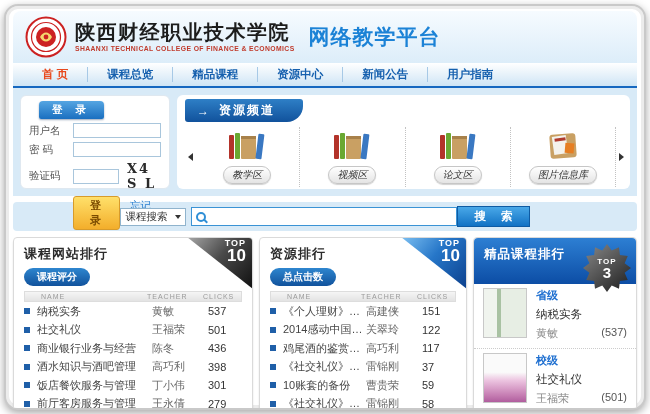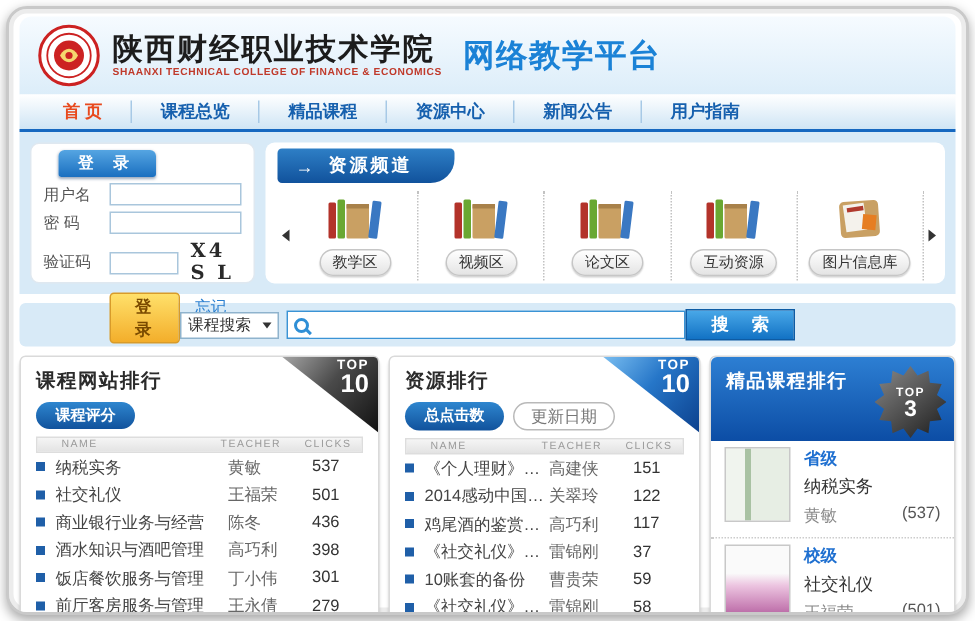--- a/index.html
+++ b/index.html
@@ -38,21 +38,21 @@
   .forgot-link { font-size:10.5px; color:#2a7fd0; text-decoration:underline; cursor:pointer; }
   
   .resource-card { flex:1; background:#fff; border-radius:6px; padding:4px 4px 4px 8px; min-width:0; }
   .rc-tab { display:inline-flex; align-items:center; gap:8px; background:linear-gradient(#2e7fc6,#11529c); color:#fff; font-weight:bold;
     font-size:12px; padding:3px 28px 3px 12px; border-radius:3px 3px 16px 3px; letter-spacing:2px; }
   .rc-arrow-glyph { font-size:12px; }
   .rc-items { display:flex; align-items:center; margin-top:5px; }
   .rc-item { flex:1; display:flex; flex-direction:column; align-items:center; gap:5px; padding:2px 0 3px; border-right:1px dotted #c2c2c2; cursor:pointer; min-width:0; }
   .rc-item:last-of-type { border-right:none; }
   .rc-pill { background:linear-gradient(#ffffff,#e4e4e4); border:1px solid #c6c6c6; border-radius:9px; font-size:10px; color:#333;
-    padding:1px 8px; box-shadow:0 1px 1px rgba(0,0,0,.18); white-space:nowrap; }
+    padding:1px 8px; box-shadow:0 1px 1px rgba(0,0,0,.18); white-space:nowrap;font-style:italic; }
   .icon-box { height:32px; display:flex; align-items:flex-end; position:relative; }
   .scroll-arrow { flex:none; width:10px; height:30px; display:flex; align-items:center; justify-content:center; cursor:pointer; }
   .tri-left { width:0; height:0; border-top:4px solid transparent; border-bottom:4px solid transparent; border-right:5px solid #333; }
   .tri-right { width:0; height:0; border-top:4px solid transparent; border-bottom:4px solid transparent; border-left:5px solid #333; }
   
   .search-bar { margin-top:6px; background:#d8eaf7; border-radius:4px; height:29px; display:flex; align-items:center; justify-content:center; }
   .search-select { width:66px; height:18px; background:#fff; border:1px solid #8fb3cd; font-size:10.5px; color:#333; display:flex;
     align-items:center; justify-content:space-between; padding:0 4px; margin-right:5px; cursor:pointer; }
   .caret-down { width:0; height:0; border-left:3.5px solid transparent; border-right:3.5px solid transparent; border-top:4.5px solid #333; }
   .search-input-wrap { width:266px; height:19px; background:#fff; border:1px solid #3a93d5; display:flex; align-items:center; padding-left:4px; }
@@ -79,21 +79,21 @@
   .tname { flex:1; color:#444; white-space:nowrap; overflow:hidden; text-overflow:ellipsis; }
   .tteacher { width:56px; color:#666; flex:none; }
   .tclicks { width:34px; color:#333; flex:none; }
   .ribbon { position:absolute; top:-1px; right:-1px; width:66px; height:52px; clip-path:polygon(0 0,100% 0,100% 100%);
     display:flex; flex-direction:column; align-items:flex-end; padding:1px 7px 0 0; color:#fff; font-weight:bold; text-align:right; }
   .ribbon-dark { background:linear-gradient(130deg,#a8a8a8 0%,#4a4a4a 45%,#101010 100%); }
   .ribbon-blue { background:linear-gradient(130deg,#7cc0f2 0%,#2676c8 45%,#0b3f8c 100%); }
   .ribbon-top { font-size:9px; line-height:10px; letter-spacing:1px; }
   .ribbon-num { font-size:17px; line-height:16px; }
   
-  .pr-header { background:linear-gradient(#2d7fd3,#0c4da5); height:56px; border-radius:4px 4px 0 0; position:relative; padding:8px 10px; }
+  .pr-header { background:linear-gradient(#2d7fd3,#0c4da5); height:46px; border-radius:4px 4px 0 0; position:relative; padding:8px 10px; }
   .pr-title { font-size:12.5px; font-weight:bold; color:#fff; letter-spacing:1px; }
   .burst { position:absolute; right:5px; top:6px; width:48px; height:48px; background:linear-gradient(140deg,#8a8a8a,#1c1c1c);
     display:flex; flex-direction:column; align-items:center; justify-content:center; color:#fff; font-weight:bold;
     clip-path:polygon(100% 50%,86.7% 59.8%,93.3% 75%,76.9% 76.9%,75% 93.3%,59.8% 86.7%,50% 100%,40.2% 86.7%,25% 93.3%,23.1% 76.9%,6.7% 75%,13.3% 59.8%,0 50%,13.3% 40.2%,6.7% 25%,23.1% 23.1%,25% 6.7%,40.2% 13.3%,50% 0,59.8% 13.3%,75% 6.7%,76.9% 23.1%,93.3% 25%,86.7% 40.2%); }
   .burst-top { font-size:8px; line-height:9px; letter-spacing:1px; }
   .burst-num { font-size:15px; line-height:14px; }
   .pr-item { display:flex; gap:9px; padding:4px 9px 7px; border-bottom:1px dotted #ccc; cursor:pointer; }
   .pr-item:last-child { border-bottom:none; }
   .pr-thumb { width:44px; height:50px; border:1px solid #c8c8c8; flex:none; }
   .thumb-tax { background:linear-gradient(90deg,#f0f4ee 0 30%,#a9c2a3 30% 40%,#e7eee4 40%); }
@@ -200,32 +200,20 @@
                   <rect x="1" y="4" width="5" height="24" rx="1" fill="#b3332a"></rect>
                   <rect x="7" y="2" width="5" height="26" rx="1" fill="#6aa832"></rect>
                   <rect x="13" y="5" width="15" height="23" rx="1" fill="#c9a063"></rect>
                   <rect x="13" y="5" width="15" height="3" fill="#a8814a"></rect>
                   <rect x="29" y="3" width="6" height="25" rx="1" fill="#3a78c2" transform="rotate(7 32 15)"></rect>
                 </svg>
             </span>
             <span class="rc-pill">论文区</span>
           </div>
 
-          <div class="rc-item">
-            <span class="icon-box">
-              <svg width="38" height="30" viewBox="0 0 38 30">
-                  <rect x="1" y="4" width="5" height="24" rx="1" fill="#b3332a"></rect>
-                  <rect x="7" y="2" width="5" height="26" rx="1" fill="#6aa832"></rect>
-                  <rect x="13" y="5" width="15" height="23" rx="1" fill="#c9a063"></rect>
-                  <rect x="13" y="5" width="15" height="3" fill="#a8814a"></rect>
-                  <rect x="29" y="3" width="6" height="25" rx="1" fill="#3a78c2" transform="rotate(7 32 15)"></rect>
-                </svg>
-            </span>
-            <span class="rc-pill">互动资源</span>
-          </div>
 
 
           <div class="rc-item">
             <span class="icon-box">
               <svg width="32" height="30" viewBox="0 0 32 30">
                   <rect x="3" y="3" width="26" height="24" rx="3" fill="#c9a063" transform="rotate(-4 16 15)"></rect>
                   <rect x="6" y="5" width="14" height="18" fill="#f4f2ec" transform="rotate(-8 13 14)"></rect>
                   <rect x="7.5" y="7" width="11" height="3" fill="#b03a2e" transform="rotate(-8 13 8)"></rect>
                   <rect x="18" y="12" width="9" height="10" fill="#e67e22" transform="rotate(5 22 17)"></rect>
                 </svg>
@@ -307,21 +295,20 @@
       </div>
 
       <div class="panel panel-mid">
         <div class="ribbon ribbon-blue">
           <span class="ribbon-top">TOP</span>
           <span class="ribbon-num">10</span>
         </div>
         <div class="panel-title">资源排行</div>
         <div class="pill-row">
           <span class="pill-blue">总点击数</span>
-          <span class="pill-ghost">更新日期</span>
         </div>
         <div class="thead">
           <span class="th-name">NAME</span>
           <span class="th-teacher">TEACHER</span>
           <span class="th-clicks">CLICKS</span>
         </div>
         <div class="trow">
             <span class="bullet"></span>
             <span class="tname">《个人理财》主教材</span>
             <span class="tteacher">高建侠</span>

